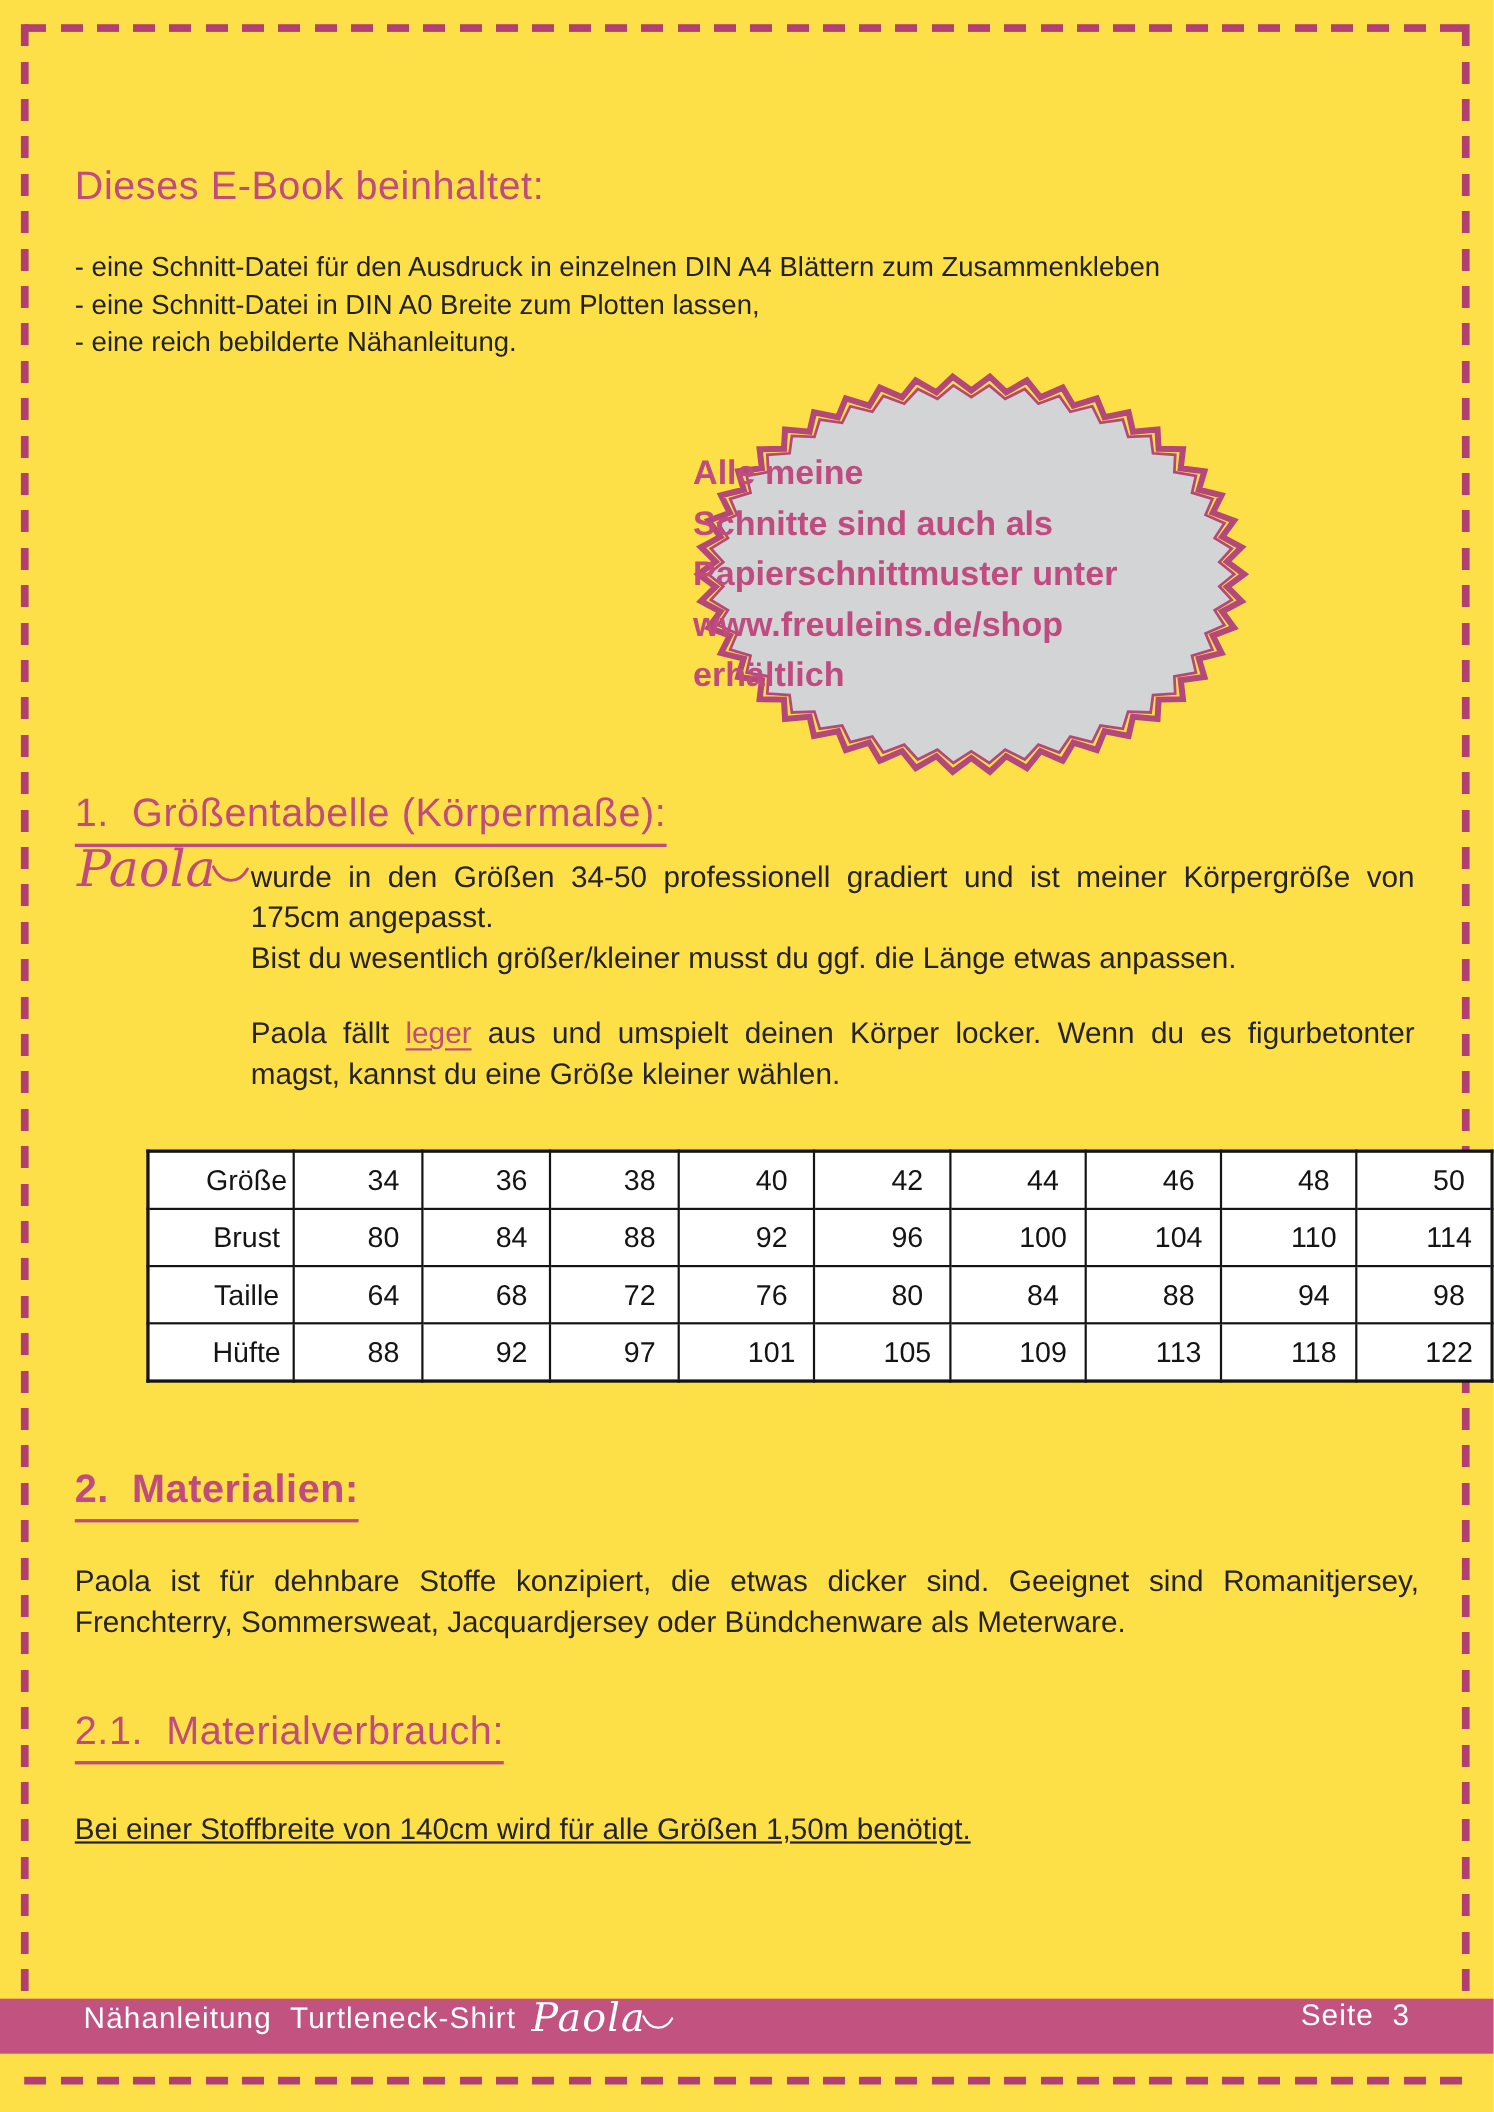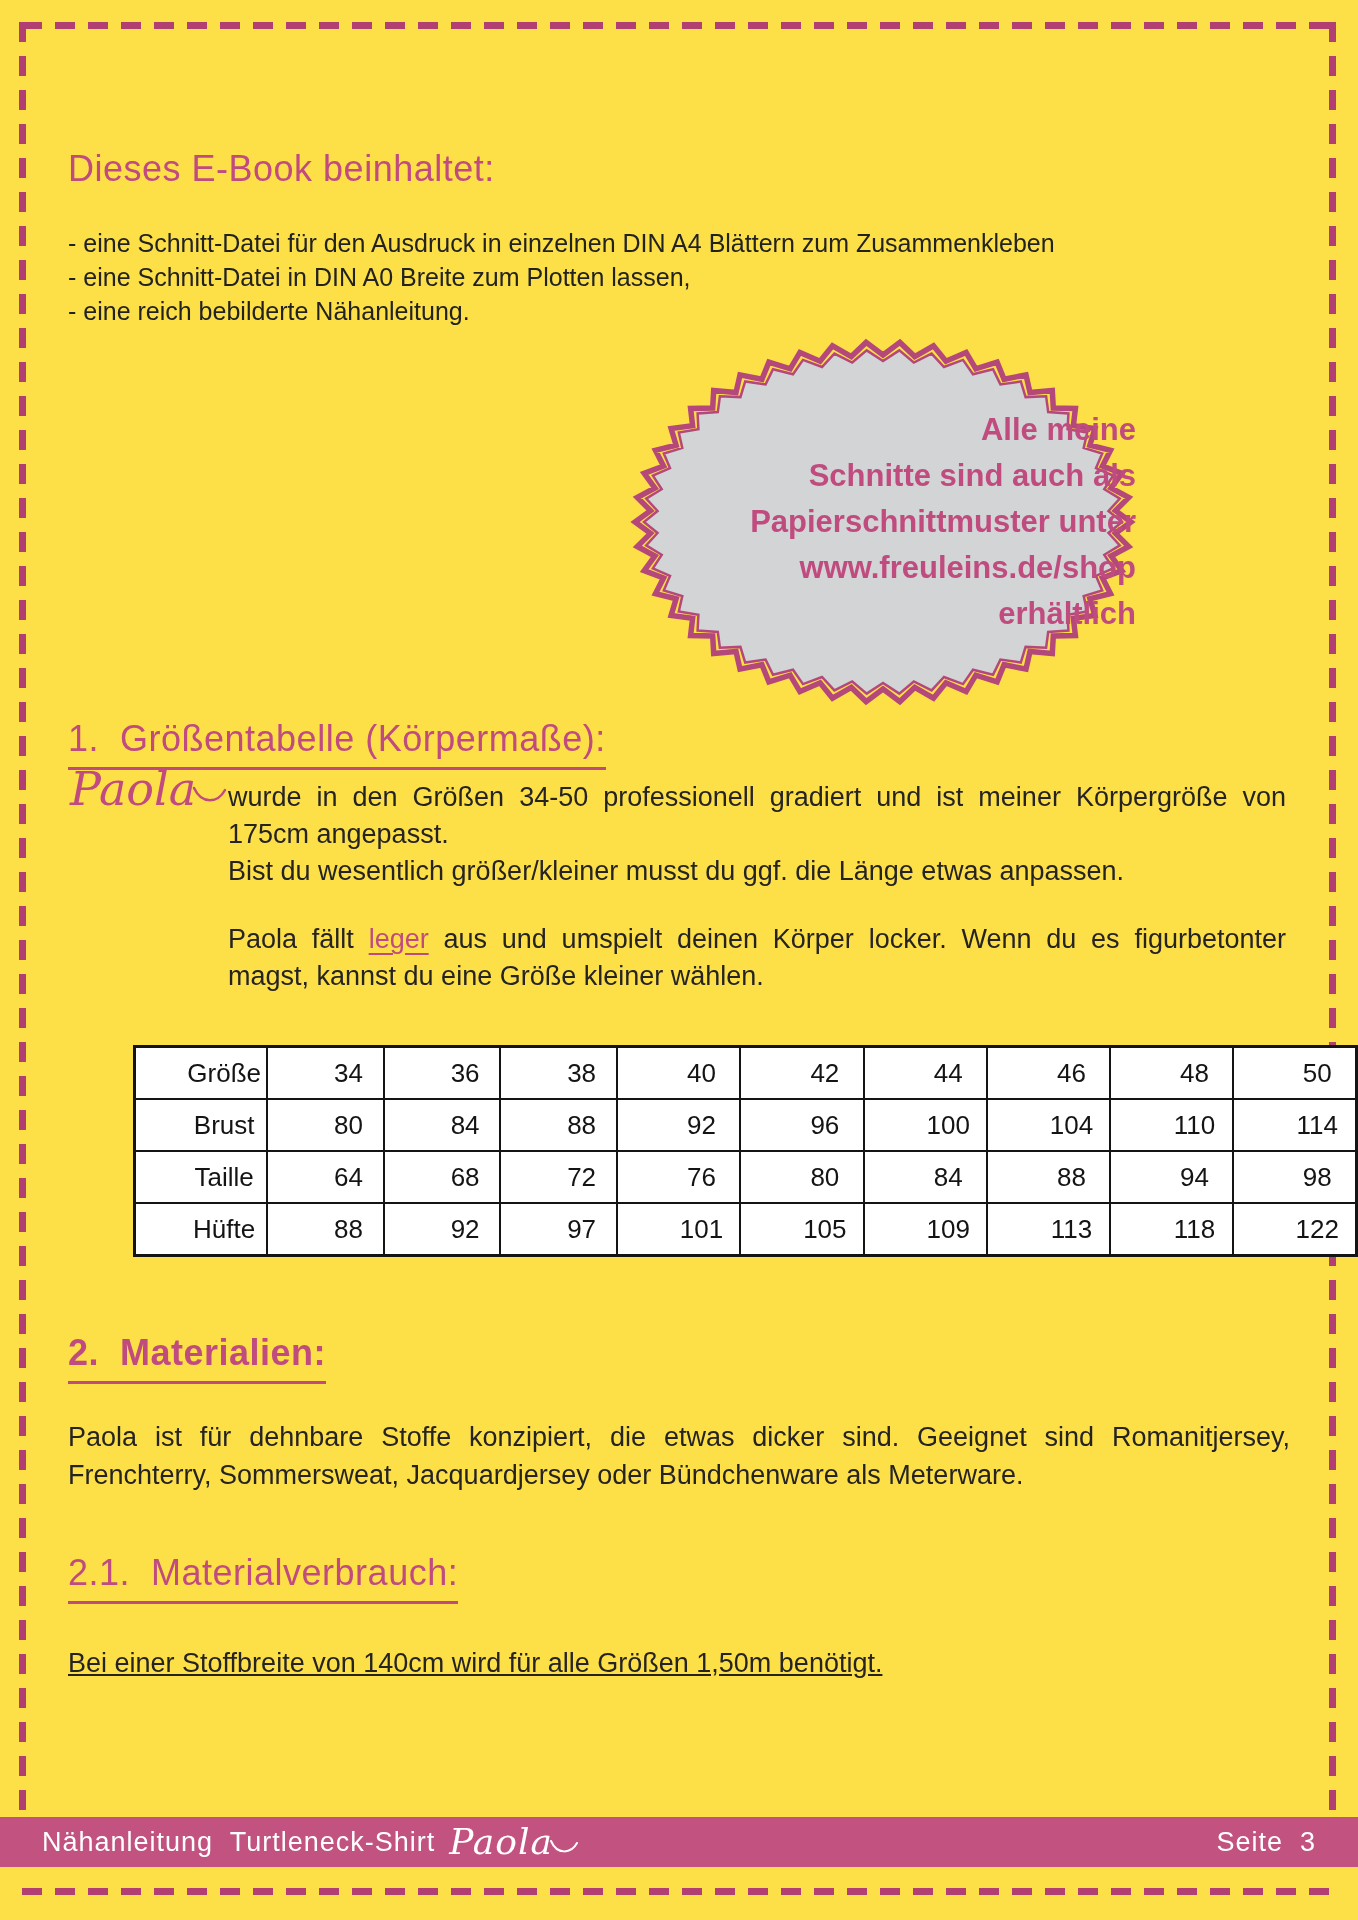--- a/index.html
+++ b/index.html
@@ -28,21 +28,21 @@
   .heading{position:absolute;color:var(--accent);font-size:36px;letter-spacing:.5px;}
   .heading.underlined span{display:inline-block;border-bottom:3px solid var(--accent);padding-bottom:7px;}
 
   #intro-heading{left:68px;top:148px;}
   #intro-bullets{position:absolute;left:68px;top:226px;font-size:25px;line-height:34px;color:#222;}
 
   
   #badge{position:absolute;left:630px;top:336px;width:506px;height:372px;}
   #badge svg{position:absolute;left:0;top:0;}
   #badge-text{position:absolute;left:0;top:50%;transform:translateY(-50%);width:100%;
-    text-align:right;color:var(--accent);font-size:31px;line-height:46px;font-weight:bold;}
+    text-align:left;color:var(--accent);font-size:31px;line-height:46px;font-weight:bold;}
 
   .script{font-family:"DejaVu Serif",serif;font-style:italic;font-weight:normal;}
   #s1-logo{position:absolute;left:70px;top:762px;font-size:46px;color:var(--accent);white-space:nowrap;}
   #s1-logo svg{vertical-align:-2px;margin-left:-4px;}
 
   #s1-title{left:68px;top:718px;}
   #s1-para1{position:absolute;left:228px;top:779px;width:1058px;font-size:27px;line-height:37px;text-align:justify;}
   #s1-para2{position:absolute;left:228px;top:921px;width:1058px;font-size:27px;line-height:37px;text-align:justify;}
   .leger{color:var(--accent);text-decoration:underline;text-underline-offset:5px;text-decoration-thickness:2px;}
 
@@ -50,21 +50,21 @@
   #size-table td{border:2.5px solid #141414;text-align:center;font-size:26px;color:#141414;height:48px;width:100px;background:#fff;padding-left:47px;}
   #size-table td.lbl{width:90px;}
 
   #s2-title{left:68px;top:1332px;font-weight:bold;}
   #s2-body{position:absolute;left:68px;top:1418px;width:1222px;font-size:27px;line-height:38px;text-align:justify;}
   #s21-title{left:68px;top:1552px;}
   #s21-body{position:absolute;left:68px;top:1644px;width:1222px;font-size:27px;line-height:38px;text-decoration:underline;}
 
   
   #footer-bar{position:absolute;left:0;top:1817px;width:1358px;height:50px;background:var(--bar);
-    display:flex;align-items:center;justify-content:space-between;padding:0 42px;box-sizing:border-box;
+    display:flex;align-items:flex-start;justify-content:space-between;padding:0 76px;box-sizing:border-box;
     color:#fff;font-size:27px;letter-spacing:1px;}
   #footer-left{display:flex;align-items:center;gap:14px;white-space:nowrap;}
   #footer-logo{font-size:36px;line-height:1;}
   #footer-logo svg{vertical-align:-3px;margin-left:-4px;}
 </style>
 </head>
 <body>
 
 <div id="page">
 

